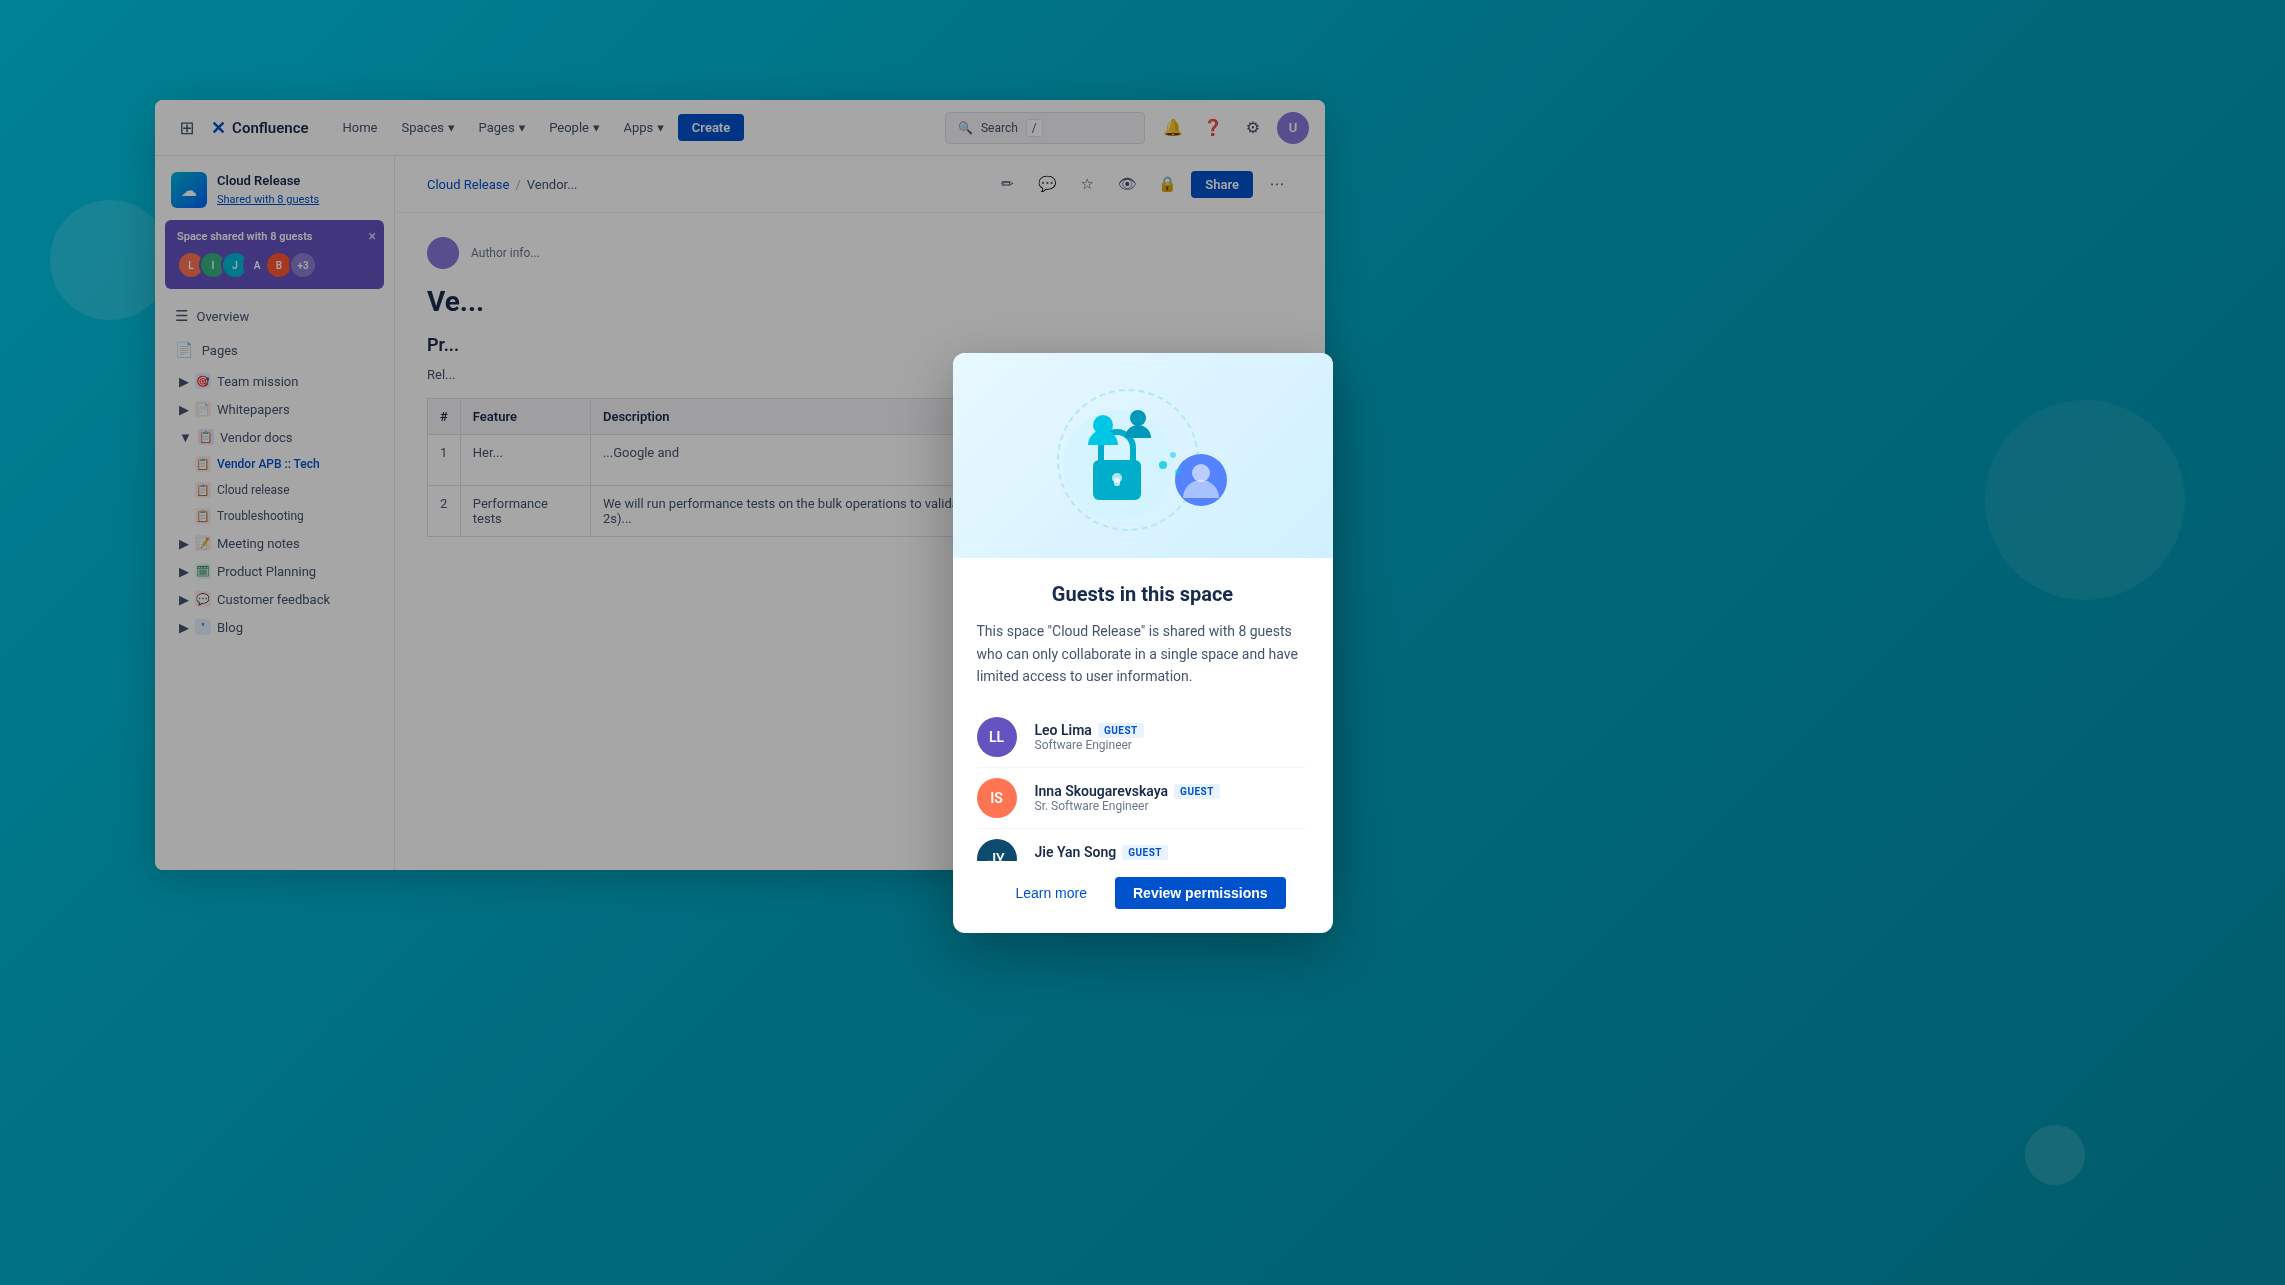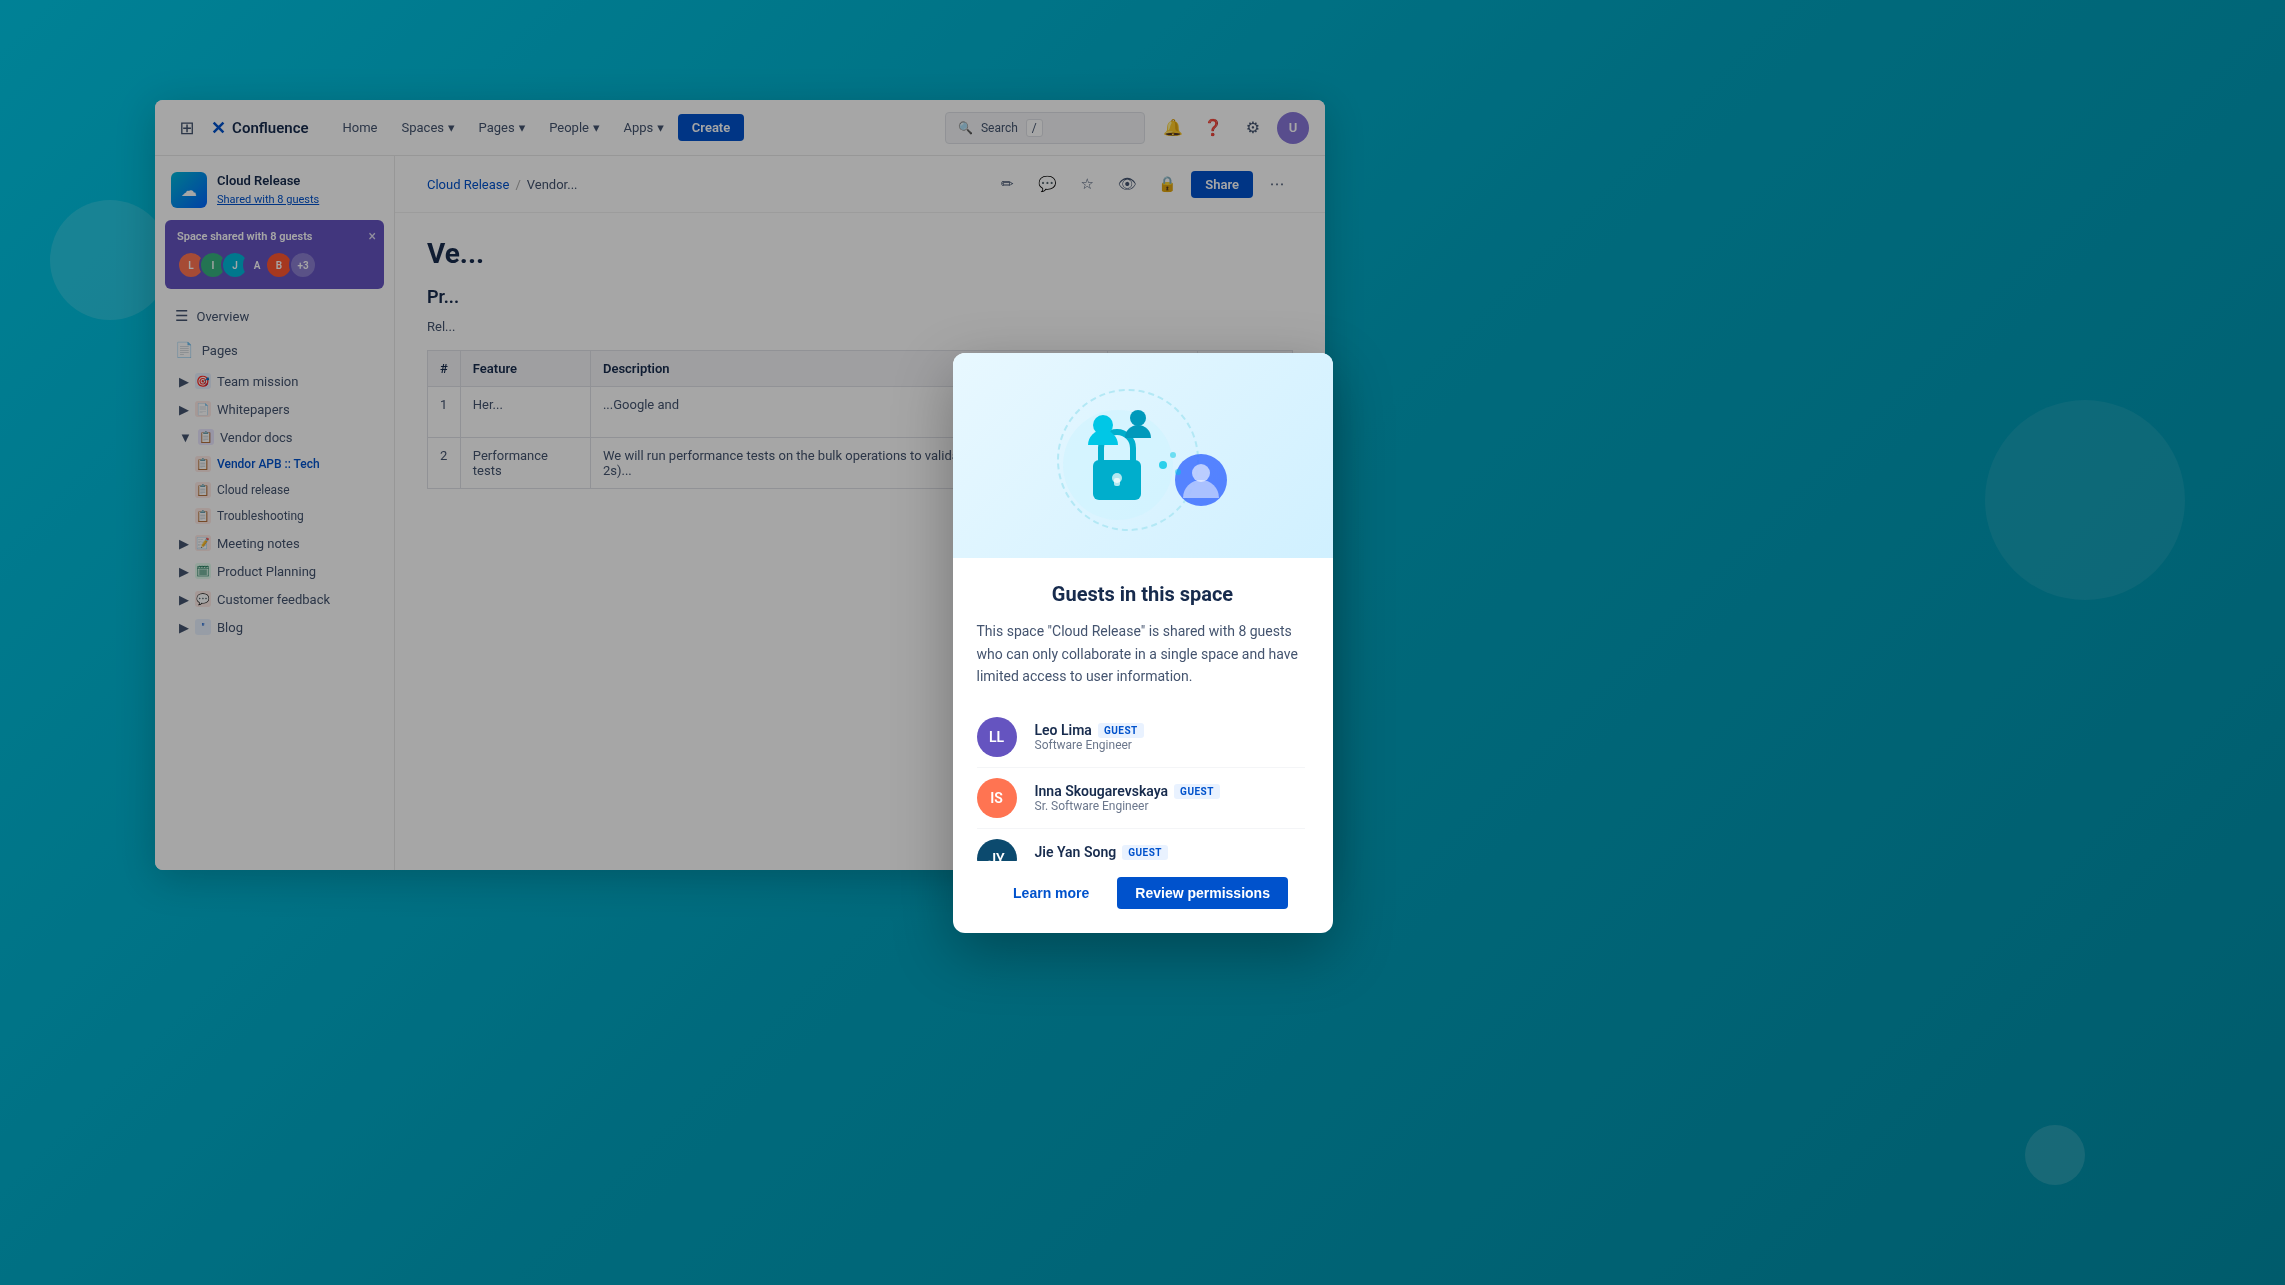--- a/index.html
+++ b/index.html
@@ -549,21 +549,21 @@
       display: flex;
       align-items: center;
       justify-content: center;
       gap: 12px;
     }
 
     .btn-learn-more {
       background: transparent;
       color: #0052cc;
       font-size: 14px;
-      font-weight: 700;
+      font-weight: 400;
       padding: 8px 16px;
       border-radius: 4px;
       cursor: pointer;
       border: none;
     }
 
     .btn-review {
       background: #0052cc;
       color: #fff;
       font-size: 14px;
@@ -737,20 +737,24 @@
           <div class="action-icon">💬</div>
           <div class="action-icon">☆</div>
           <div class="action-icon">👁</div>
           <div class="action-icon">🔒</div>
           <div class="share-btn">Share</div>
           <div class="action-icon">⋯</div>
         </div>
       </div>
 
       <div class="page-content">
+        <div class="page-title-area">
+          <div class="author-avatar"></div>
+          <div style="font-size:12px;color:#6b778c;">Author info...</div>
+        </div>
         <h1 class="page-heading">Ve...</h1>
         <div class="content-section-title">Pr...</div>
         <div class="related-row">
           <span>Rel...</span>
         </div>
 
         <table class="data-table">
           <thead>
             <tr>
               <th>#</th>

